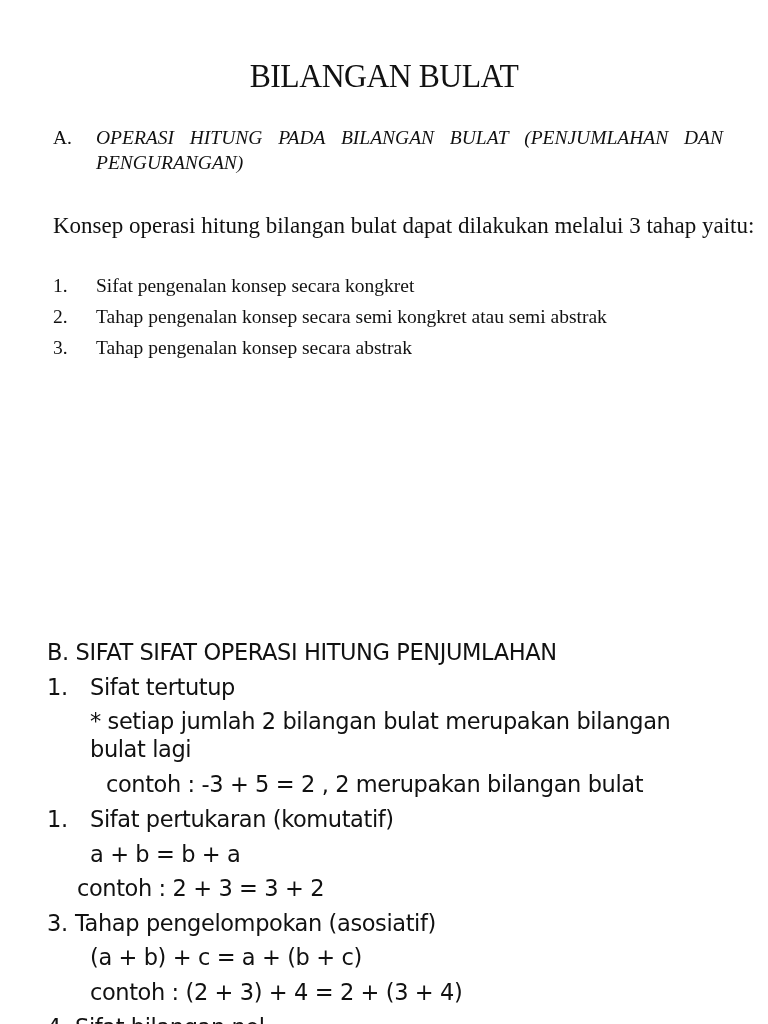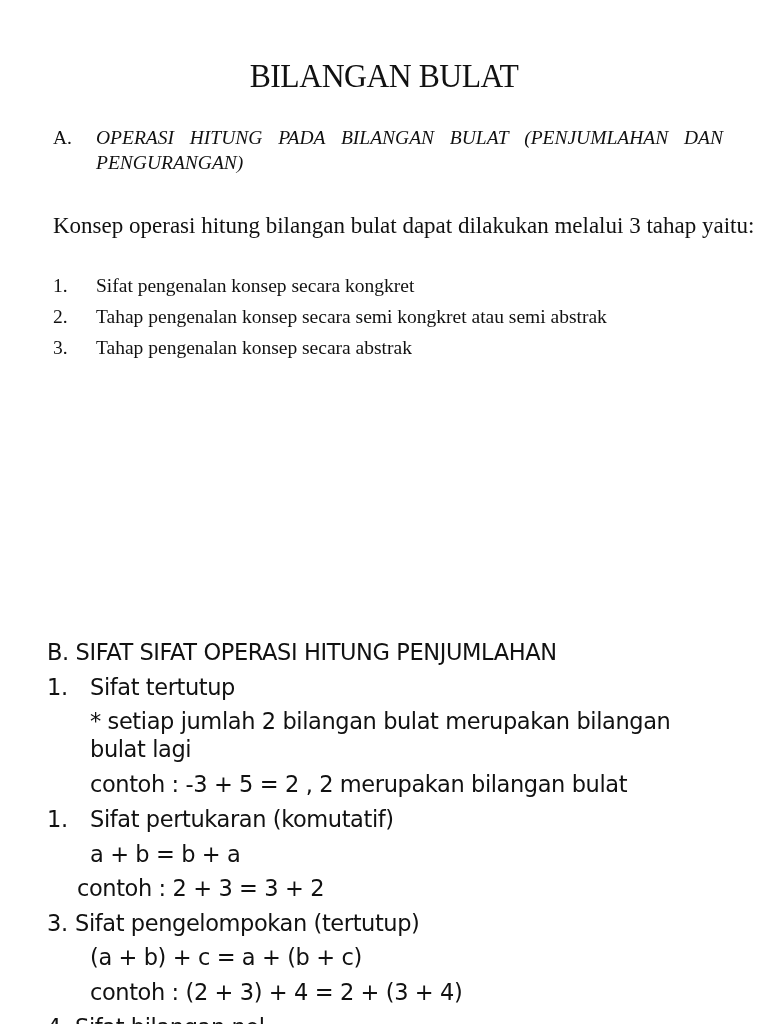--- a/index.html
+++ b/index.html
@@ -61,27 +61,27 @@
   </div>
 </div>
 
 <div class="sans slide-b">
   <div class="line" style="top:0; left:0;">B. SIFAT SIFAT OPERASI HITUNG PENJUMLAHAN</div>
 
   <div class="line" style="top:35px; left:0;">1.</div>
   <div class="line" style="top:35px; left:43px;">Sifat tertutup</div>
   <div class="line" style="top:69px; left:43px;">* setiap jumlah 2 bilangan bulat merupakan bilangan</div>
   <div class="line" style="top:97px; left:43px;">bulat lagi</div>
-  <div class="line" style="top:132px; left:43px;">contoh : -3 + 5 = 2 , 2 merupakan bilangan bulat</div>
+  <div class="line" style="top:132px; left:59px;">contoh : -3 + 5 = 2 , 2 merupakan bilangan bulat</div>
 
   <div class="line" style="top:167px; left:0;">1.</div>
   <div class="line" style="top:167px; left:43px;">Sifat pertukaran (komutatif)</div>
   <div class="line" style="top:202px; left:43px;">a + b = b + a</div>
   <div class="line" style="top:236px; left:30px;">contoh : 2 + 3 = 3 + 2</div>
 
   <div class="line" style="top:271px; left:0;">3.</div>
-  <div class="line" style="top:271px; left:28px;">Sifat pengelompokan (tertutup)</div>
+  <div class="line" style="top:271px; left:28px;">Tahap pengelompokan (asosiatif)</div>
   <div class="line" style="top:305px; left:43px;">(a + b) + c = a + (b + c)</div>
   <div class="line" style="top:340px; left:43px;text-align:center;">contoh : (2 + 3) + 4 = 2 + (3 + 4)</div>
 
   <div class="line" style="top:375px; left:0;">4.</div>
   <div class="line" style="top:375px; left:28px;">Sifat bilangan nol</div>
 </div>
 
 </body></html>

